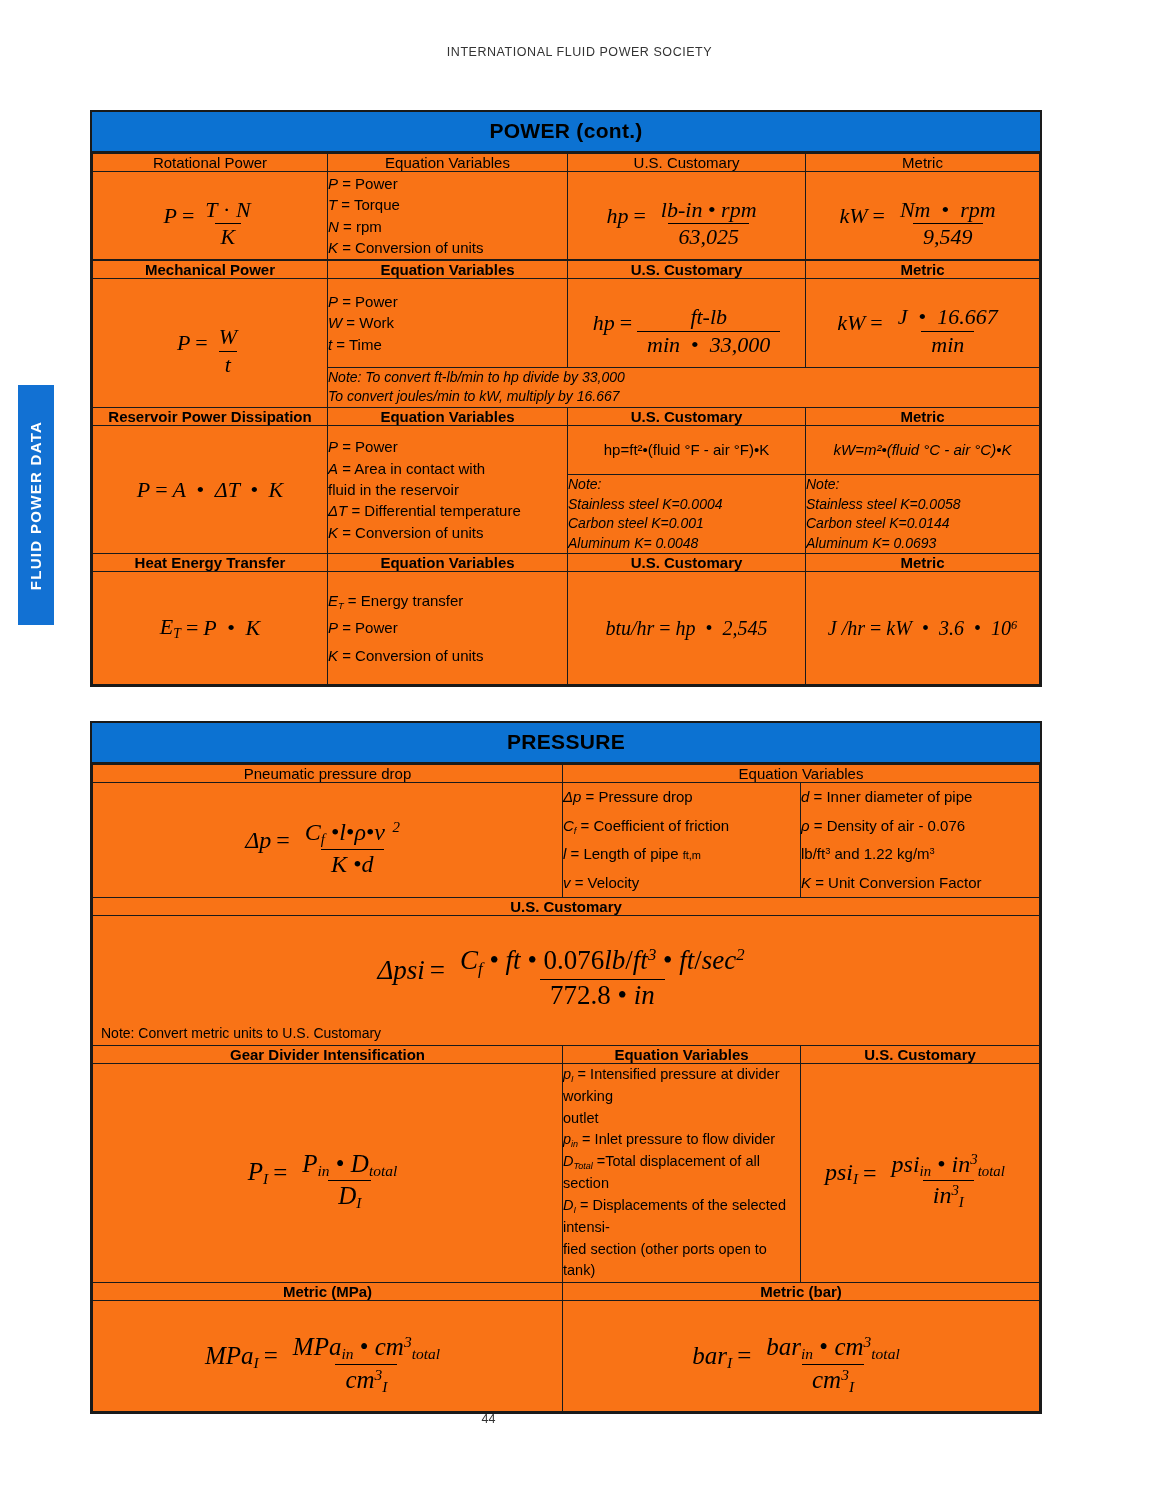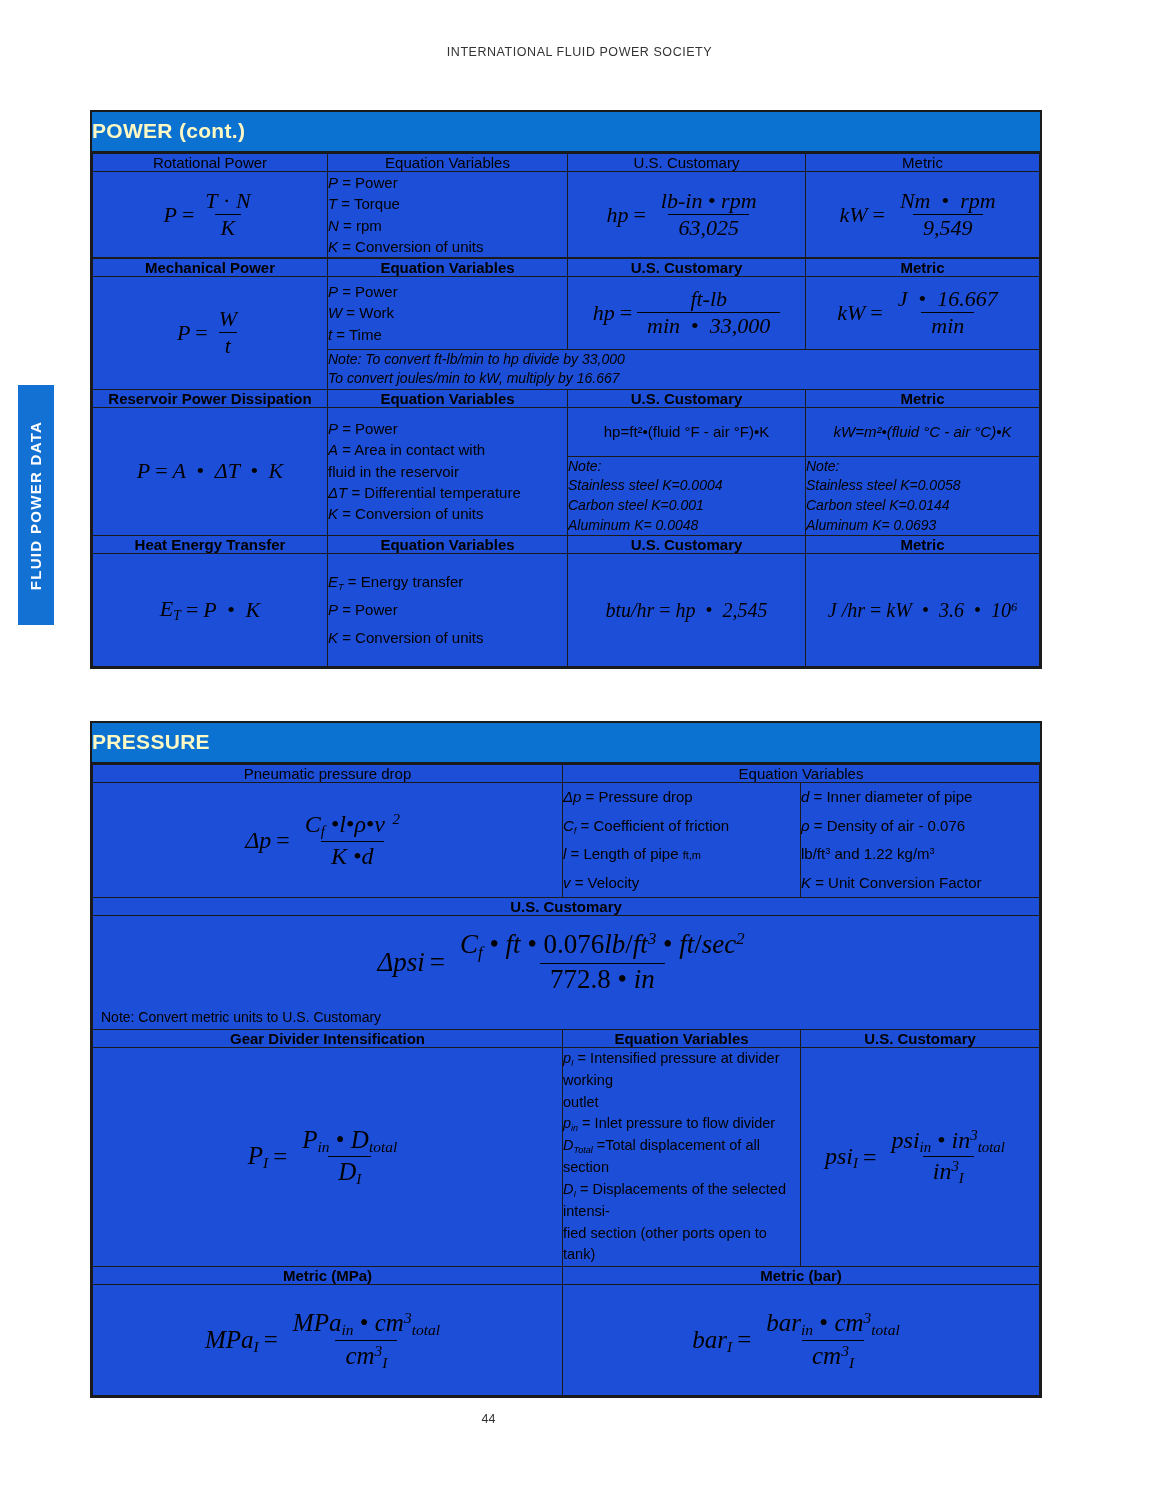--- a/index.html
+++ b/index.html
@@ -29,49 +29,49 @@
 
   
   .block{
     position:absolute;left:90px;width:952px;
     border:2.5px solid #1a1a1a;box-sizing:border-box;background:#fff;
   }
   #block-power{top:110px;}
   #block-pressure{top:721px;}
 
   .banner{
-    background:#0C72D2;color:#fef9c3;text-align:left;
+    background:#0C72D2;color:#000000;text-align:center;
     font-size:21px;font-weight:bold;letter-spacing:.3px;
     padding:7px 0 8px;border-bottom:2.5px solid #1a1a1a;
   }
 
   table.grid{border-collapse:collapse;width:100%;table-layout:fixed;}
   table.grid td{
     border:1.3px solid #1a1a1a;vertical-align:middle;padding:0;
-    background:#1d4ed8;
+    background:#f97316;
   }
   .hdr-teal{background:#9BDDE2;text-align:center;font-size:15px;padding:5px 4px;}
   .hdr-grey{background:#DCDCDC;text-align:center;font-size:15px;padding:5px 4px;}
   .cellpad{padding:8px 10px;}
   .vars{font-size:15px;line-height:1.42;}
   .vars .it{font-style:italic;}
   .ctr{text-align:center;}
   .note{font-style:italic;font-size:14px;line-height:1.4;padding:6px 10px;}
   .notesm{font-size:14px;padding:4px 8px;}
   .row-sep{border-top:2.5px solid #1a1a1a;font-weight:bold;}
 
   
   .math{font-family:"Liberation Serif", serif;font-style:italic;font-size:22px;
         display:flex;align-items:center;justify-content:center;gap:5px;
         padding:10px 4px;line-height:1.1;}
   .math.sm{font-size:20px;}
   .math.lg{font-size:27px;}
   .frac{display:inline-flex;flex-direction:column;align-items:center;
         vertical-align:middle;}
-  .frac .num{padding:0 6px 1px;}
+  .frac .num{padding:0 6px 1px;margin-top:16px;}
   .frac .den{padding:1px 6px 0;border-top:1.7px solid #000;}
   .frac.wide .num,.frac.wide .den{padding-left:10px;padding-right:10px;}
   sub{font-size:.62em;font-style:italic;vertical-align:-.28em;}
   sup{font-size:.62em;vertical-align:.52em;}
   .up{font-style:normal;}
   .dot{font-style:normal;}
 
   .pagenum{
     position:absolute;top:1412px;left:0;width:977px;text-align:center;
     font-size:12.5px;color:#333;

